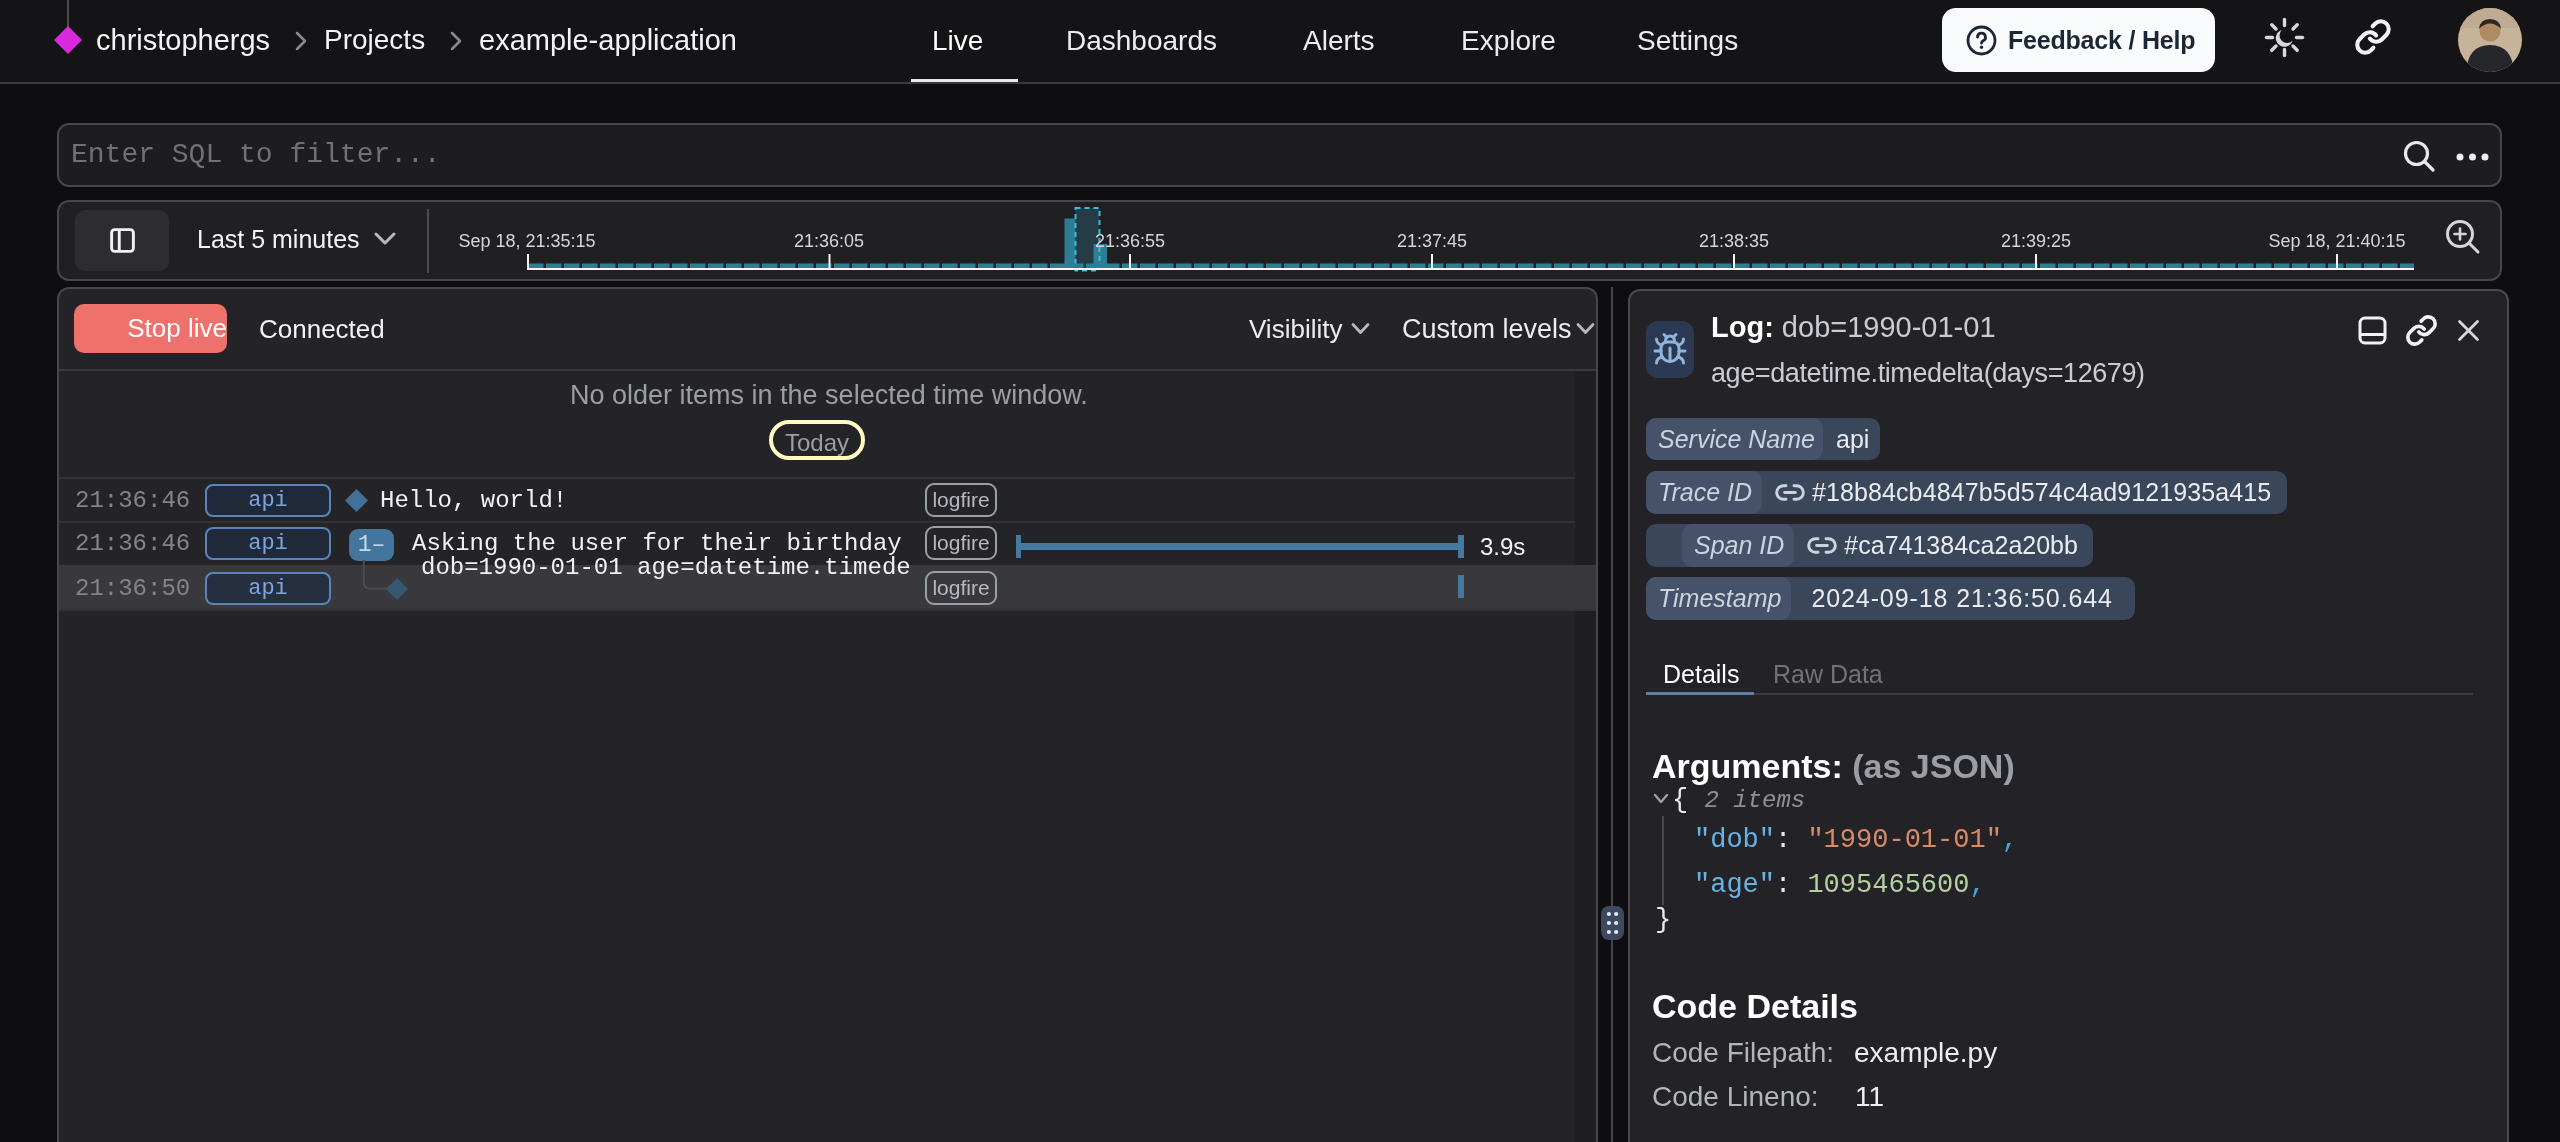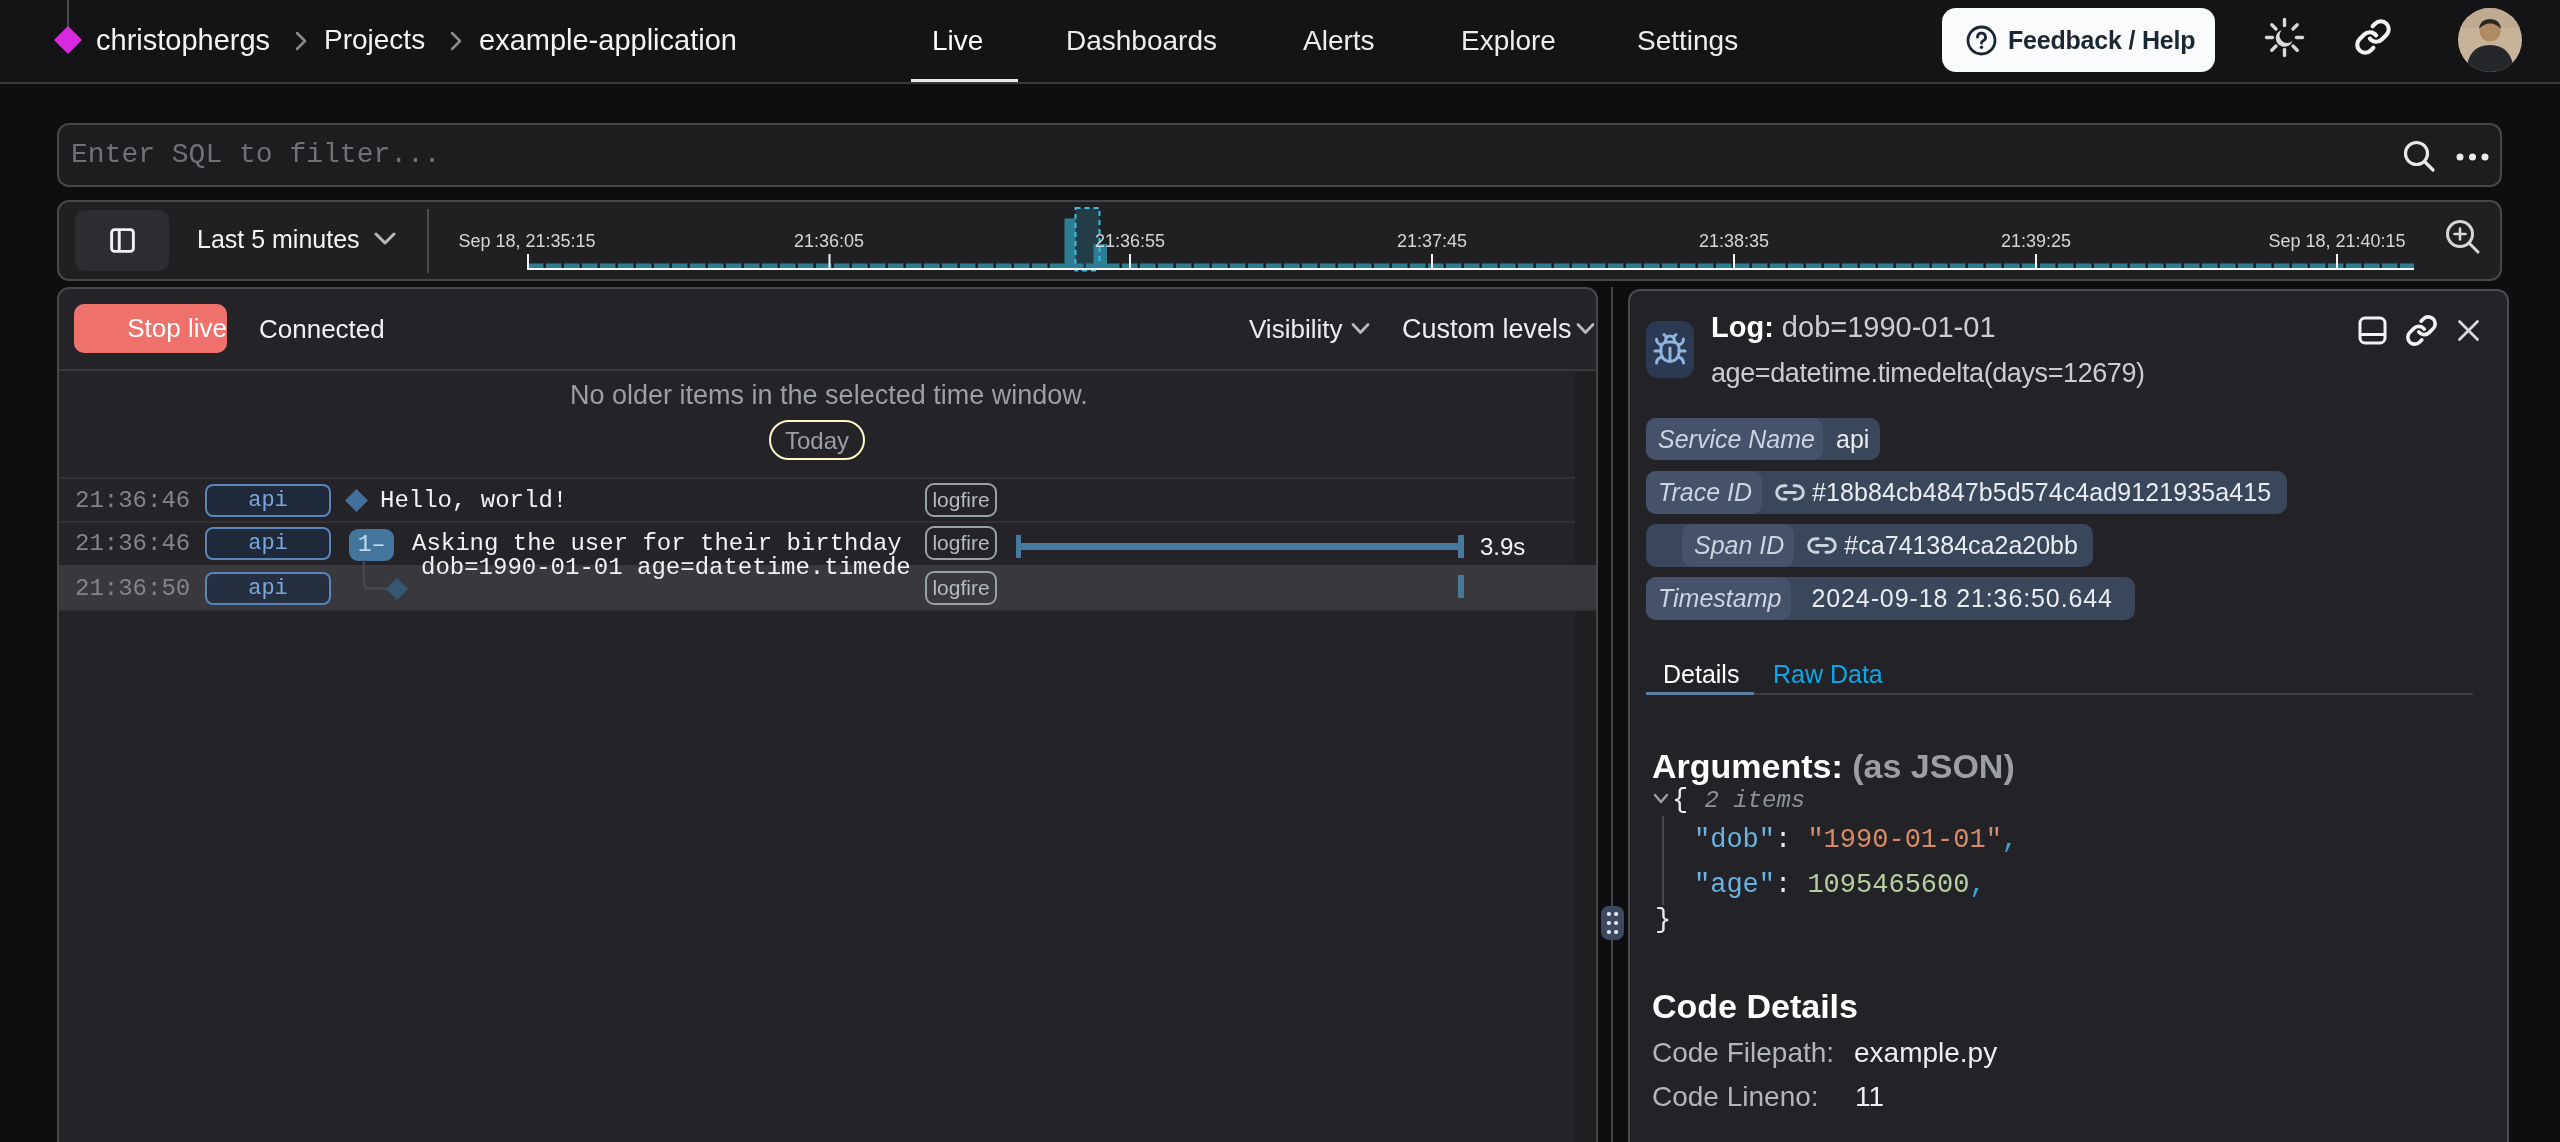--- a/index.html
+++ b/index.html
@@ -148,21 +148,21 @@
   </svg>
 <div class="abs nowrap" style="left:1402px;top:315px;height:28px;line-height:28px;font-size:27px;color:#ededef;">Custom levels</div>
 <svg class="abs" style="left:1576px;top:322px;" width="19" height="14" viewBox="0 0 19 14">
     <polyline points="2,2.5 9.5,10.5 17,2.5" fill="none" stroke="#b9b9bd" stroke-width="2.8" stroke-linecap="round" stroke-linejoin="round"></polyline>
   </svg>
 <div class="abs" style="left:59px;top:369px;width:1537px;height:2px;background:#3a3a3d;"></div>
 
 <div class="abs" style="left:1575px;top:371px;width:21px;height:771px;background:#1f1f22;"></div>
 
 <div class="abs nowrap" style="left:570px;top:381px;width:496px;height:28px;line-height:28px;font-size:27px;color:#9b9ea3;text-align:center;">No older items in the selected time window.</div>
-<div class="abs" style="left:769px;top:420px;width:96px;height:40px;box-sizing:border-box;border:2px solid #fef9c3;border-radius:20px;text-align:center;line-height:37px;font-size:24px;color:#9b9ea3;">Today</div>
+<div class="abs" style="left:769px;top:420px;width:96px;height:40px;box-sizing:border-box;border:4px solid #fef9c3;border-radius:20px;text-align:center;line-height:37px;font-size:24px;color:#9b9ea3;">Today</div>
 
 <div class="abs" style="left:59px;top:477px;width:1516px;height:2px;background:#333336;"></div>
 <div class="abs" style="left:59px;top:521px;width:1516px;height:1.5px;background:#323235;"></div>
 <div class="abs" style="left:59px;top:565px;width:1537px;height:44px;background:#39393d;"></div>
 <div class="abs" style="left:59px;top:609px;width:1537px;height:1.5px;background:#323235;"></div>
 
 <div class="abs nowrap mono" style="left:75px;top:489px;height:24px;line-height:24px;font-size:24px;color:#848488;">21:36:46</div>
 <div class="abs mono" style="left:205px;top:484px;width:126px;height:33px;box-sizing:border-box;background:#20293a;border:2px solid #5a84bb;border-radius:8px;text-align:center;line-height:29px;font-size:22px;color:#7ba6dc;">api</div>
 <svg class="abs" style="left:345px;top:489px;" width="23" height="23" viewBox="0 0 23 23">
     <polygon points="11.5,0 23,11.5 11.5,23 0,11.5" fill="#41719a"></polygon>
@@ -262,21 +262,21 @@
           <path d="M15 5h2a5 5 0 1 1 0 10h-2"></path>
           <line x1="8" y1="10" x2="16" y2="10"></line>
         </g>
       </svg></span><span style="display:inline-block;padding:0 15px 0 0;height:43px;line-height:43px;color:#e9ecf1;">#ca741384ca2a20bb</span>
 </div>
 <div class="abs nowrap" style="left:1646px;top:577px;height:43px;border-radius:10px;background:#3a465a;font-size:25px;">
   <span style="display:inline-block;background:#45526a;border-radius:10px;padding:0 10px 0 12px;height:43px;line-height:43px;font-style:italic;color:#ccd4e0;">Timestamp</span><span style="display:inline-block;padding:0 22px 0 20px;height:26px;line-height:43px;letter-spacing:0.9px;color:#e9ecf1;">2024-09-18 21:36:50.644</span>
 </div>
 
 <div class="abs nowrap" style="left:1663px;top:661px;height:27px;line-height:27px;font-size:25px;color:#ffffff;">Details</div>
-<div class="abs nowrap" style="left:1773px;top:661px;height:27px;line-height:27px;font-size:25px;color:#0ea5e9;">Raw Data</div>
+<div class="abs nowrap" style="left:1773px;top:661px;height:27px;line-height:27px;font-size:25px;color:#737373;">Raw Data</div>
 <div class="abs" style="left:1646px;top:693px;width:827px;height:1.6px;background:#3d3d41;"></div>
 <div class="abs" style="left:1646px;top:691.5px;width:108px;height:3.5px;background:#5d80a3;"></div>
 
 <div class="abs nowrap" style="left:1652px;top:749px;height:35px;line-height:35px;font-size:34px;font-weight:700;color:#ffffff;">Arguments: <span style="color:#9b9ea4;">(as JSON)</span></div>
 <svg class="abs" style="left:1653px;top:793px;" width="16" height="12" viewBox="0 0 16 12">
     <polyline points="2,2 8,9 14,2" fill="none" stroke="#9aa0a6" stroke-width="2.4" stroke-linecap="round" stroke-linejoin="round"></polyline>
   </svg>
 <div class="abs nowrap mono" style="left:1672px;top:786px;height:28px;line-height:28px;font-size:27px;color:#eaeaec;">{  <span style="font-style:italic;color:#8c9197;font-size:24px;">2 items</span></div>
 <div class="abs" style="left:1661.5px;top:816px;width:2px;height:89px;background:#46484c;"></div>
 <div class="abs nowrap mono" style="left:1694px;top:826px;height:28px;line-height:28px;font-size:27px;"><span style="color:#69b2e3;">"dob"</span><span style="color:#eaeaec;">: </span><span style="color:#d98a68;">"1990-01-01"</span><span style="color:#3ba8dc;">,</span></div>

